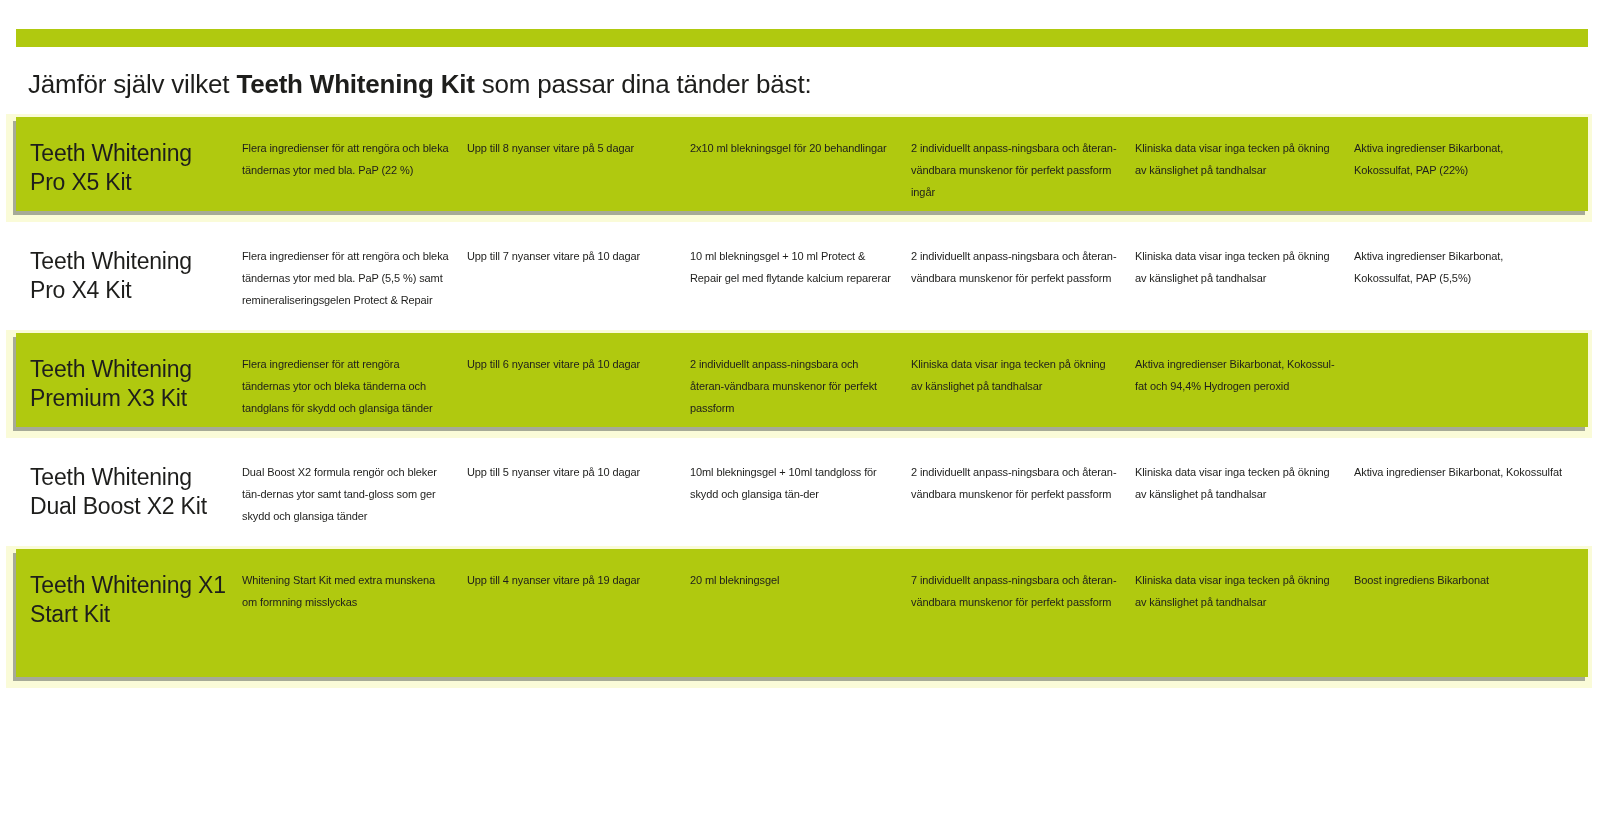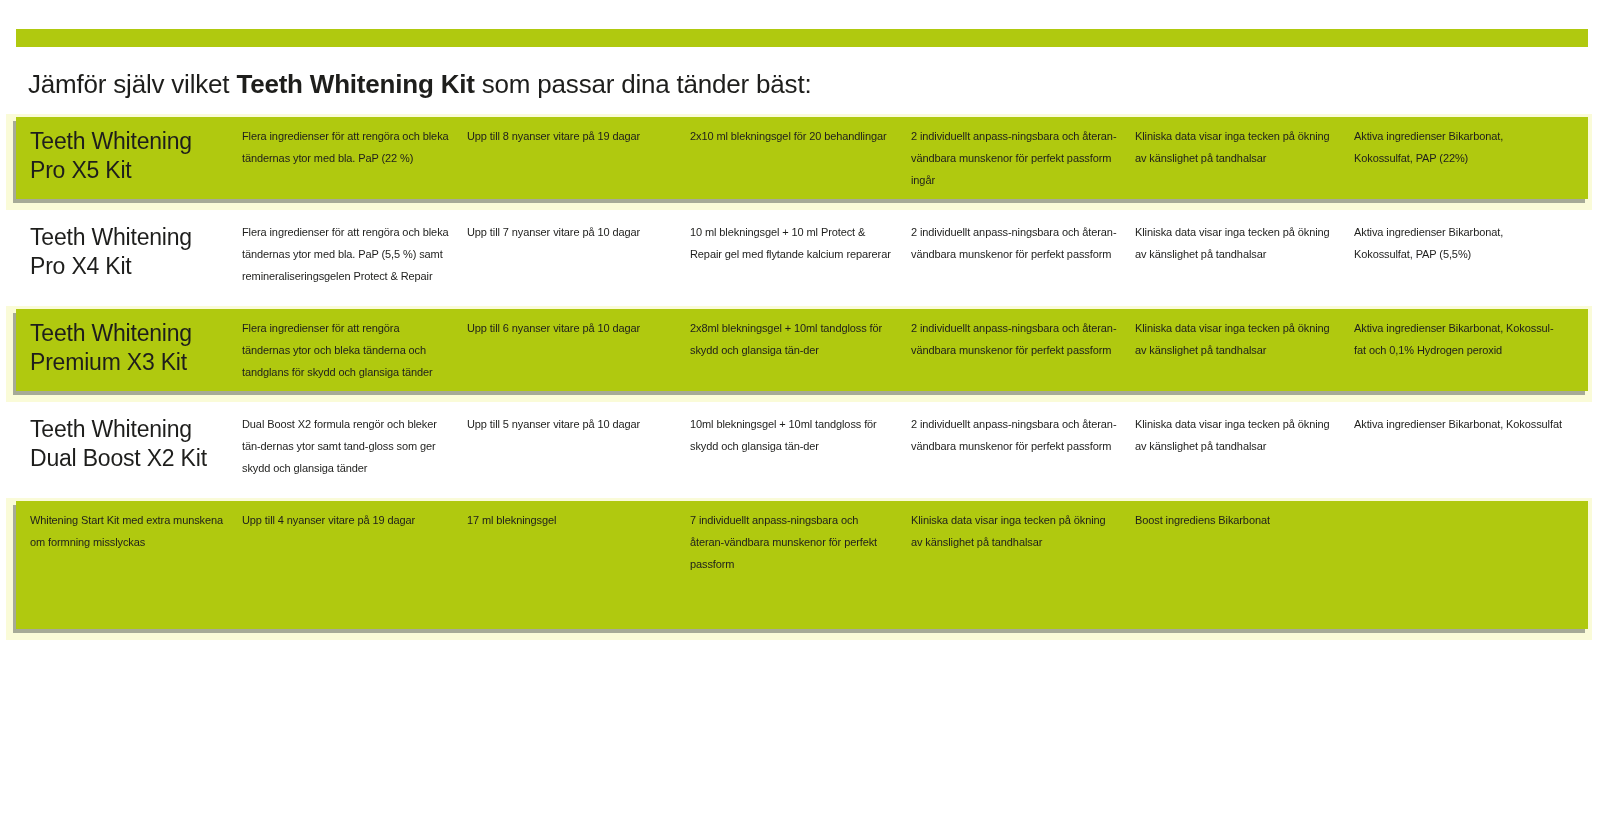--- a/index.html
+++ b/index.html
@@ -25,21 +25,21 @@
     letter-spacing: -0.2px;
     white-space: nowrap;
   }
   .title .bold { font-weight: 700; }
 
   .table { position: absolute; top: 117px; left: 16px; width: 1572px; }
 
   .row {
     display: grid;
     grid-template-columns: 212px 225px 223px 221px 224px 219px 1fr;
-    padding: 8px 6px 8px 14px;
+    padding: 20px 6px 8px 14px;
     margin-bottom: 14px;
   }
   .row.green {
     background: #b0c90f;
     box-shadow: -3px 4px 0 0 #a6aa97, -3px 4px 0 7px #fafbd8;
   }
   .row.tall { min-height: 128px; }
 
   .name {
     font-size: 23px; line-height: 29px;
@@ -62,60 +62,60 @@
 
   <div class="title">
     <span>Jämför själv vilket </span><span class="bold">Teeth Whitening Kit</span><span> som passar dina tänder bäst:</span>
   </div>
 
   <div class="table">
 
     <div class="row green">
       <div class="name">Teeth Whitening Pro X5 Kit</div>
       <div class="cell">Flera ingredienser för att rengöra och bleka tändernas ytor med bla. PaP (22 %)</div>
-      <div class="cell">Upp till 8 nyanser vitare på 19 dagar</div>
+      <div class="cell">Upp till 8 nyanser vitare på 5 dagar</div>
       <div class="cell">2x10 ml blekningsgel för 20 behandlingar</div>
       <div class="cell">2 individuellt anpass-ningsbara och återan-vändbara munskenor för perfekt passform ingår</div>
       <div class="cell">Kliniska data visar inga tecken på ökning av känslighet på tandhalsar</div>
       <div class="cell">Aktiva ingredienser Bikarbonat, Kokossulfat, PAP (22%)</div>
     </div>
 
     <div class="row">
       <div class="name">Teeth Whitening Pro X4 Kit</div>
       <div class="cell">Flera ingredienser för att rengöra och bleka tändernas ytor med bla. PaP (5,5 %) samt remineraliseringsgelen Protect &amp; Repair</div>
       <div class="cell">Upp till 7 nyanser vitare på 10 dagar</div>
       <div class="cell">10 ml blekningsgel + 10 ml Protect &amp; Repair gel med flytande kalcium reparerar</div>
       <div class="cell">2 individuellt anpass-ningsbara och återan-vändbara munskenor för perfekt passform</div>
       <div class="cell">Kliniska data visar inga tecken på ökning av känslighet på tandhalsar</div>
       <div class="cell">Aktiva ingredienser Bikarbonat, Kokossulfat, PAP (5,5%)</div>
     </div>
 
     <div class="row green">
       <div class="name">Teeth Whitening Premium X3 Kit</div>
       <div class="cell">Flera ingredienser för att rengöra tändernas ytor och bleka tänderna och tandglans för skydd och glansiga tänder</div>
       <div class="cell">Upp till 6 nyanser vitare på 10 dagar</div>
-      <div class="cell">2x8ml blekningsgel + 10ml tandgloss för skydd och glansiga tän-der</div>
       <div class="cell">2 individuellt anpass-ningsbara och återan-vändbara munskenor för perfekt passform</div>
       <div class="cell">Kliniska data visar inga tecken på ökning av känslighet på tandhalsar</div>
-      <div class="cell">Aktiva ingredienser Bikarbonat, Kokossul-fat och 0,1% Hydrogen peroxid</div>
+      <div class="cell">Aktiva ingredienser Bikarbonat, Kokossul-fat och 94,4% Hydrogen peroxid</div>
     </div>
 
     <div class="row">
       <div class="name">Teeth Whitening Dual Boost X2 Kit</div>
       <div class="cell">Dual Boost X2 formula rengör och bleker tän-dernas ytor samt tand-gloss som ger skydd och glansiga tänder</div>
       <div class="cell">Upp till 5 nyanser vitare på 10 dagar</div>
       <div class="cell">10ml blekningsgel + 10ml tandgloss för skydd och glansiga tän-der</div>
       <div class="cell">2 individuellt anpass-ningsbara och återan-vändbara munskenor för perfekt passform</div>
       <div class="cell">Kliniska data visar inga tecken på ökning av känslighet på tandhalsar</div>
       <div class="cell">Aktiva ingredienser Bikarbonat, Kokossulfat</div>
     </div>
 
     <div class="row green tall">
+      <div class="name">Teeth Whitening X1 Start Kit</div>
       <div class="cell">Whitening Start Kit med extra munskena om formning misslyckas</div>
       <div class="cell">Upp till 4 nyanser vitare på 19 dagar</div>
-      <div class="cell">17 ml blekningsgel</div>
+      <div class="cell">20 ml blekningsgel</div>
       <div class="cell">7 individuellt anpass-ningsbara och återan-vändbara munskenor för perfekt passform</div>
       <div class="cell">Kliniska data visar inga tecken på ökning av känslighet på tandhalsar</div>
       <div class="cell">Boost ingrediens Bikarbonat</div>
     </div>
 
   </div>
 </div>
 
 </body></html>

